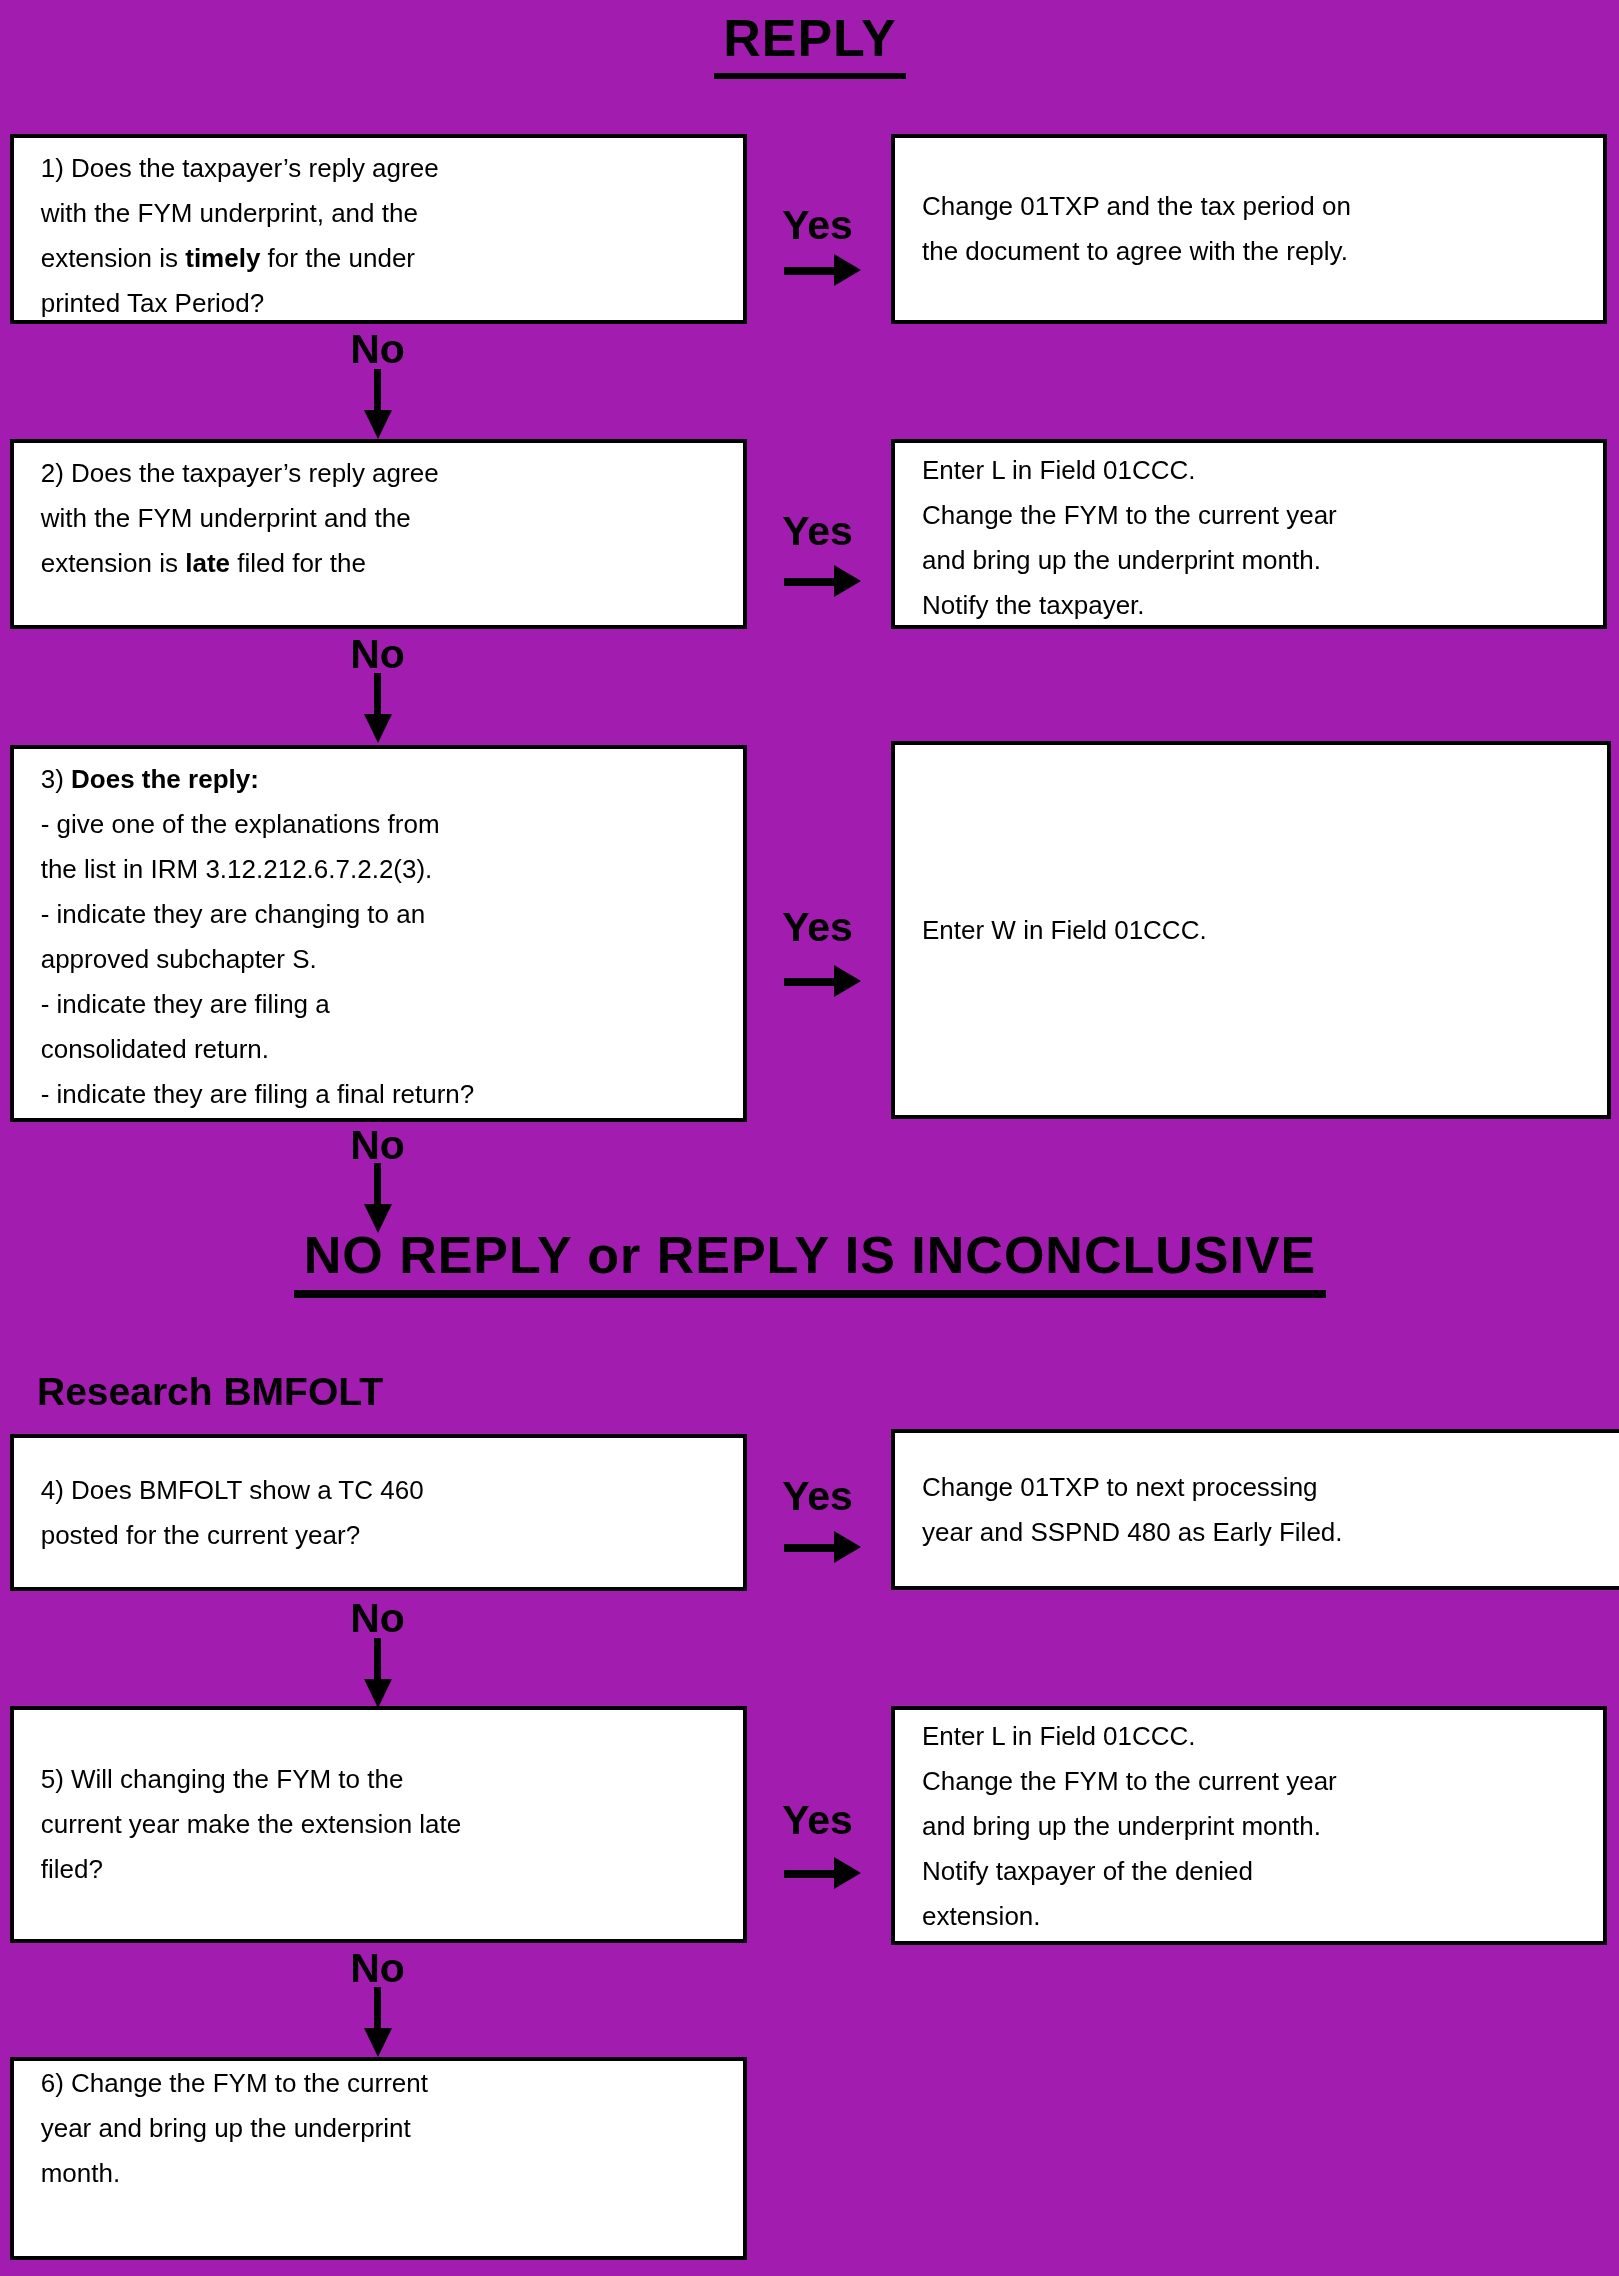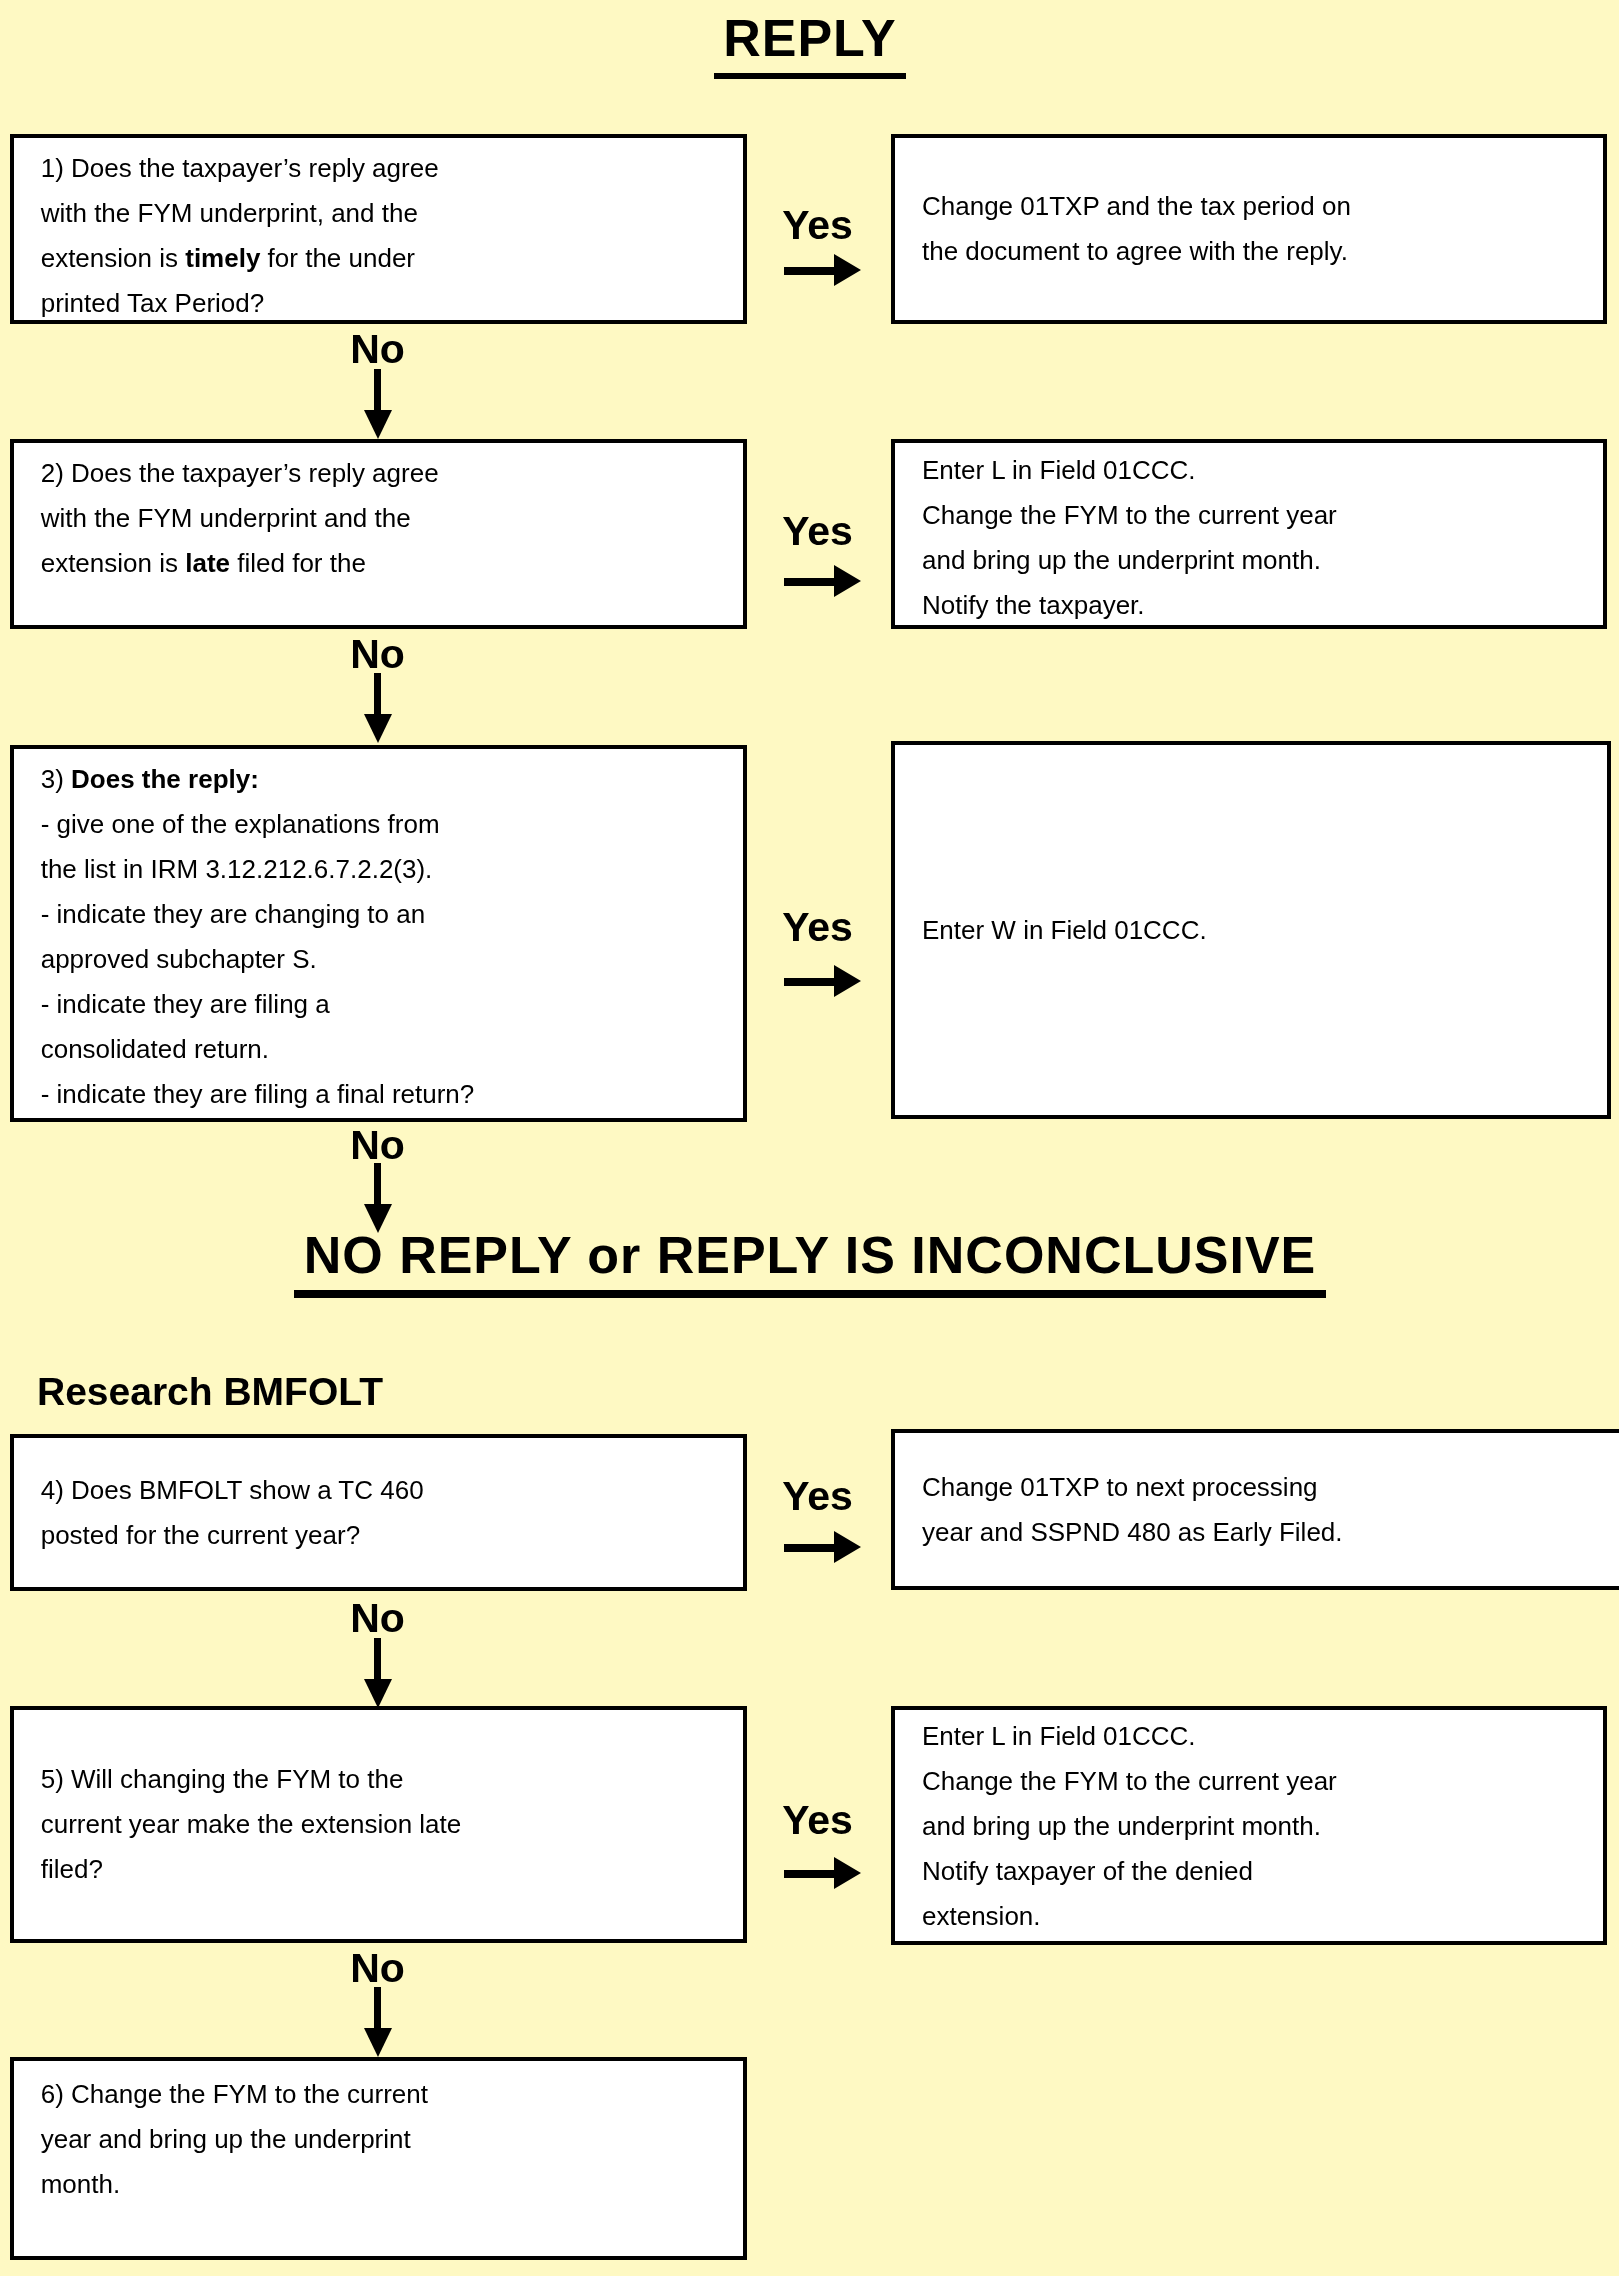--- a/index.html
+++ b/index.html
@@ -1,20 +1,20 @@
 <!DOCTYPE html>
 <html><head>
 <meta charset="utf-8">
 <style>
   html, body { margin: 0; padding: 0; background: #ffffff; }
   #canvas {
     position: relative;
     width: 1620px;
     height: 2276px;
-    background: #fef9c3;
+    background: #a21caf;
     color: #000000;
     font-family: "Liberation Sans", "DejaVu Sans", sans-serif;
     overflow: hidden;
   }
 
   
   .h1wrap { position: absolute; left: 0; right: 0; text-align: center; }
   .h1wrap .underlined {
     display: inline-block;
     font-weight: bold;
@@ -52,21 +52,21 @@
     padding-left: 27px;
     padding-right: 5.8px;
   }
 
   
   #box-q1 { left: 9.7px; top: 134px; width: 737px; height: 190px; }
   #box-q2 { left: 9.7px; top: 439px; width: 737px; height: 190px; }
   #box-q3 { left: 9.7px; top: 745px; width: 737px; height: 377px; }
   #box-q4 { left: 9.7px; top: 1434px; width: 737px; height: 157px; }
   #box-q5 { left: 9.7px; top: 1706px; width: 737px; height: 237px; }
-  #box-q6 { left: 9.7px; top: 2057px; width: 737px; height: 203px; padding-top: 11px; }
+  #box-q6 { left: 9.7px; top: 2057px; width: 737px; height: 203px; padding-top: 0; }
 
   
   #box-a1 { left: 891px; top: 134px; width: 716px; height: 190px; }
   #box-a2 { left: 891px; top: 439px; width: 716px; height: 190px; padding-top: 4.9px; }
   #box-a3 { left: 891px; top: 741px; width: 720px; height: 378px; }
   #box-a4 { left: 891px; top: 1429px; width: 848px; height: 161px; }
   #box-a5 { left: 891px; top: 1706px; width: 716px; height: 239px; padding-top: 3.9px; }
 
   
   .decision-label {

